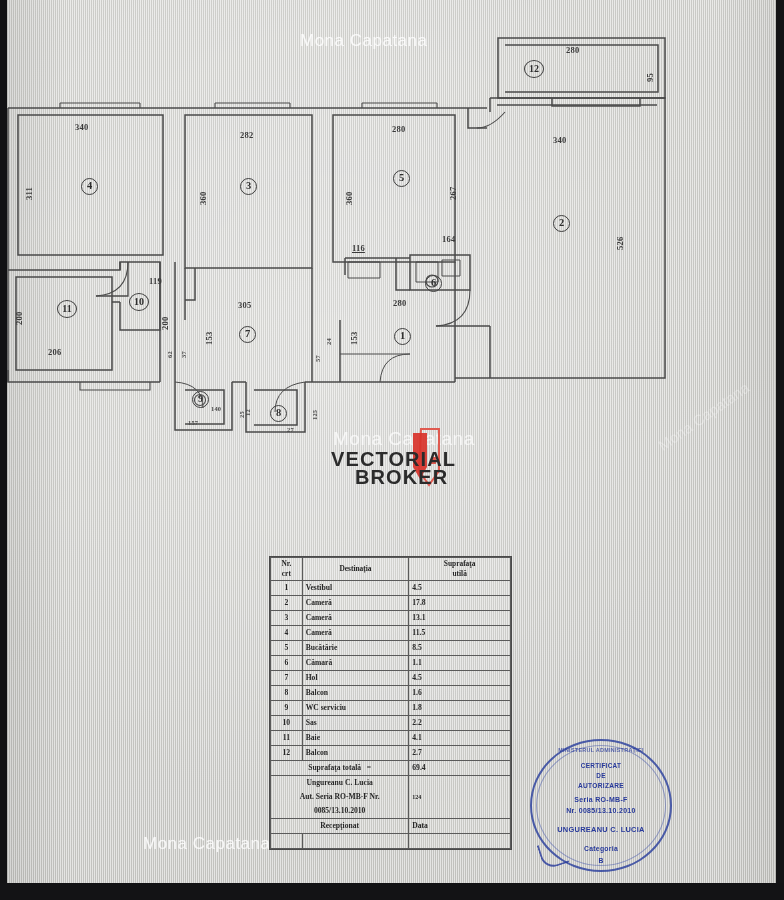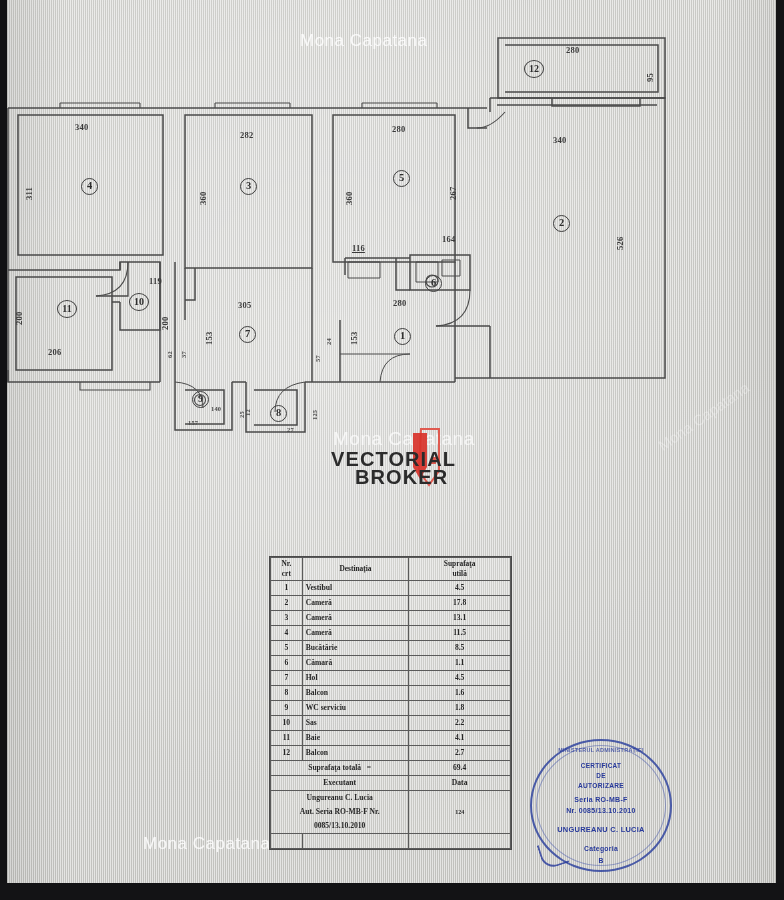--- a/index.html
+++ b/index.html
@@ -118,21 +118,21 @@
     font-size: 7.6px;
     font-weight: 700;
     padding: 0px 3px;
     height: 14px;
     line-height: 14px;
     font-family: "Liberation Serif", serif;
   }
   #tbl th { font-size:7.4px; text-align:center; height: 23px; line-height: 10px; vertical-align: middle;}
   .c-nr { width: 32px; text-align: center; }
   .c-dest { width: 108px; text-align: left; padding-left:9px; }
-  .c-sup { width: 103px; text-align: center; }
+  .c-sup { width: 103px; }
   .r-total td { font-weight: 700; }
   .span-lbl { text-align: center; padding-left: 0; }
   .sig-cell { font-size: 5.6px; line-height:7px; font-weight:400; color:#3a3a3a; padding:1px 3px; text-align:left;}
   .blankrow td { height: 15px; }
 
   
   #stamp {
     position: absolute;
     left: 524px; top: 735px;
     width: 154px; height: 140px;
@@ -411,26 +411,26 @@
           <tr>
             <td class="c-nr">12</td>
             <td class="c-dest">Balcon</td>
             <td class="c-sup">2.7</td>
           </tr>
           <tr class="r-total">
             <td class="span-lbl" colspan="2">Suprafaţa totală &nbsp;&nbsp;=</td>
             <td class="c-sup">69.4</td>
           </tr>
           <tr>
-            <td class="c-nr c-dest" colspan="2" style="text-align:center">Executant</td>
-            <td class="c-sup">Data</td>
-          </tr>
-          <tr>
             <td class="sig-cell" colspan="2" style="text-align:center">Ungureanu C. Lucia<br>Aut. Seria RO-MB-F Nr. 0085/13.10.2010</td>
             <td class="c-sup" style="font-size:6px">124</td>
+          </tr>
+          <tr>
+            <td class="c-nr c-dest" colspan="2" style="text-align:center">Recepţionat</td>
+            <td class="c-sup">Data</td>
           </tr>
           <tr class="blankrow">
             <td class="c-nr">&nbsp;</td>
             <td class="c-dest">&nbsp;</td>
             <td class="c-sup">&nbsp;</td>
           </tr>
         </tbody>
     </table>
   </div>
 

